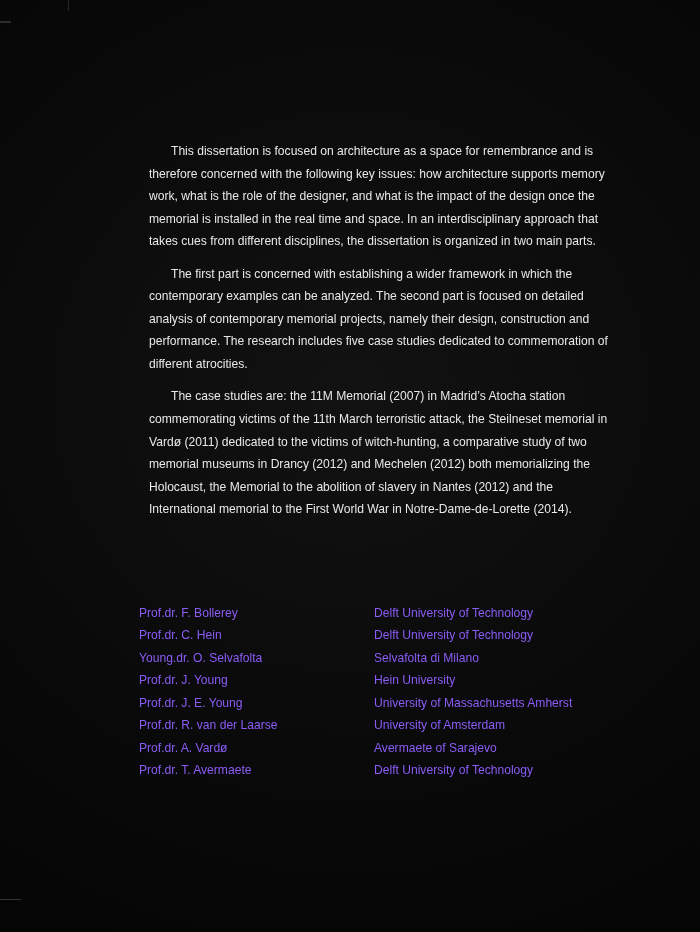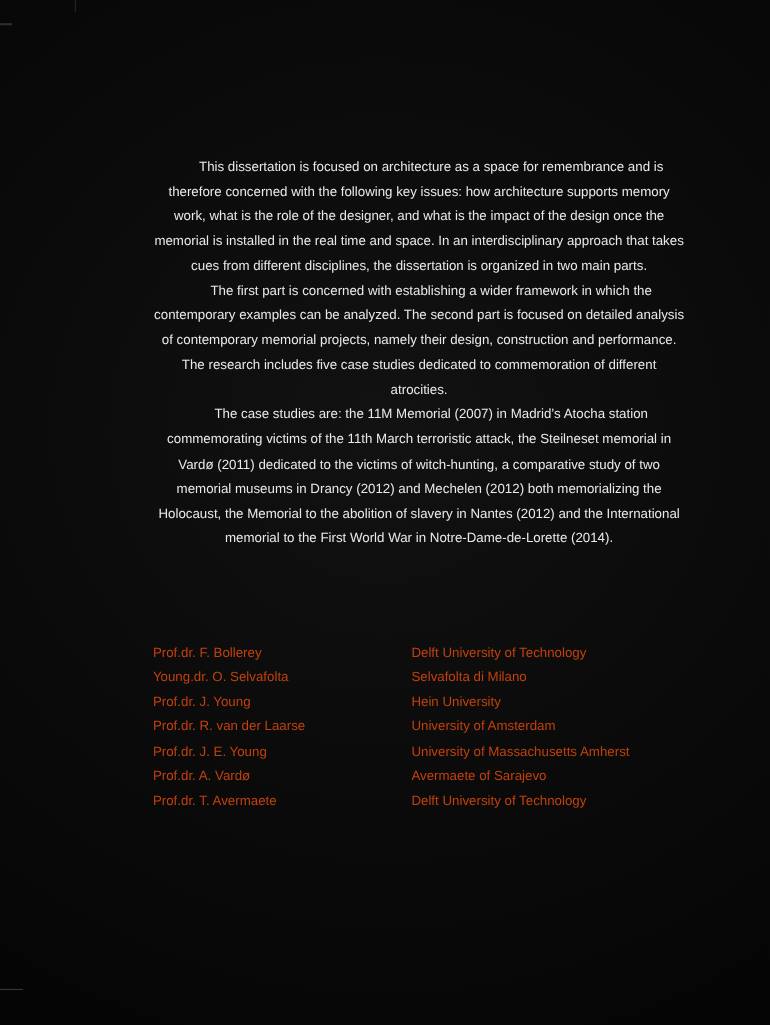--- a/index.html
+++ b/index.html
@@ -51,23 +51,23 @@
 
   
   .abstract {
     margin-top: 140px;
     text-align: center;
     color: #e9e9e9;
     font-size: 12.1px;
     line-height: 22.55px;
   }
   .abstract p {
-    margin: 0;
+    margin: 10px;
     text-indent: 22px;
-    text-align: center;
+    text-align: left;
   }
 
   
   .approval {
     margin-top: 81px;
     color: #e9e9e9;
   }
   .approval-heading {
     font-size: 12.1px;
     line-height: 16px;
@@ -81,21 +81,21 @@
     border-collapse: collapse;
   }
   .committee-row {
     display: table-row;
   }
   .committee-row .name,
   .committee-row .affiliation {
     display: table-cell;
     font-size: 12.1px;
     line-height: 22.5px;
-    color: #c2410c;
+    color: #8b5cf6;
     white-space: nowrap;
     vertical-align: top;
   }
   .committee-row .name {
     width: 225px;
     padding-right: 10px;
   }
 </style>
 </head>
 <body>
@@ -115,34 +115,38 @@
   </div>
 
   <div class="approval">
 
     <div class="committee">
       <div class="committee-row">
         <span class="name">Prof.dr. F. Bollerey</span>
         <span class="affiliation">Delft University of Technology</span>
       </div>
       <div class="committee-row">
+        <span class="name">Prof.dr. C. Hein</span>
+        <span class="affiliation">Delft University of Technology</span>
+      </div>
+      <div class="committee-row">
         <span class="name">Young.dr. O. Selvafolta</span>
         <span class="affiliation">Selvafolta di Milano</span>
       </div>
       <div class="committee-row">
         <span class="name">Prof.dr. J. Young</span>
         <span class="affiliation">Hein University</span>
       </div>
       <div class="committee-row">
+        <span class="name">Prof.dr. J. E. Young</span>
+        <span class="affiliation">University of Massachusetts Amherst</span>
+      </div>
+      <div class="committee-row">
         <span class="name">Prof.dr. R. van der Laarse</span>
         <span class="affiliation">University of Amsterdam</span>
-      </div>
-      <div class="committee-row">
-        <span class="name">Prof.dr. J. E. Young</span>
-        <span class="affiliation">University of Massachusetts Amherst</span>
       </div>
       <div class="committee-row">
         <span class="name">Prof.dr. A. Vardø</span>
         <span class="affiliation">Avermaete of Sarajevo</span>
       </div>
       <div class="committee-row">
         <span class="name">Prof.dr. T. Avermaete</span>
         <span class="affiliation">Delft University of Technology</span>
       </div>
     </div>

